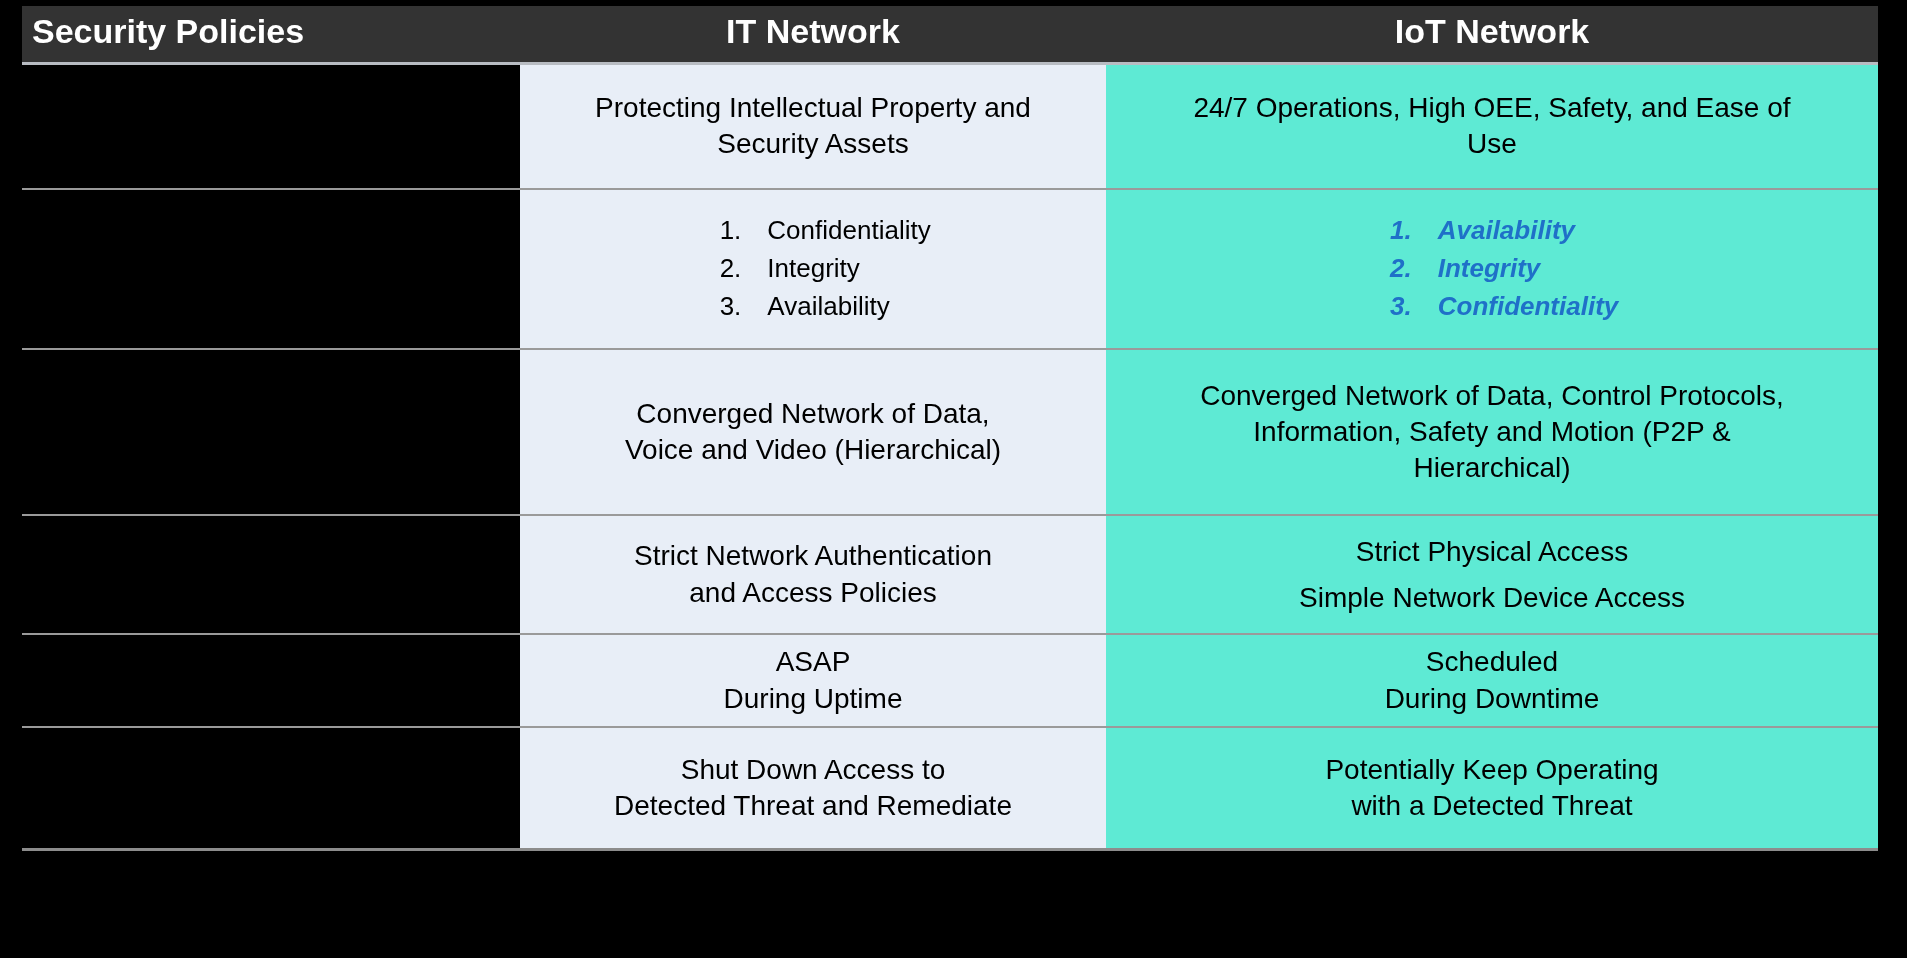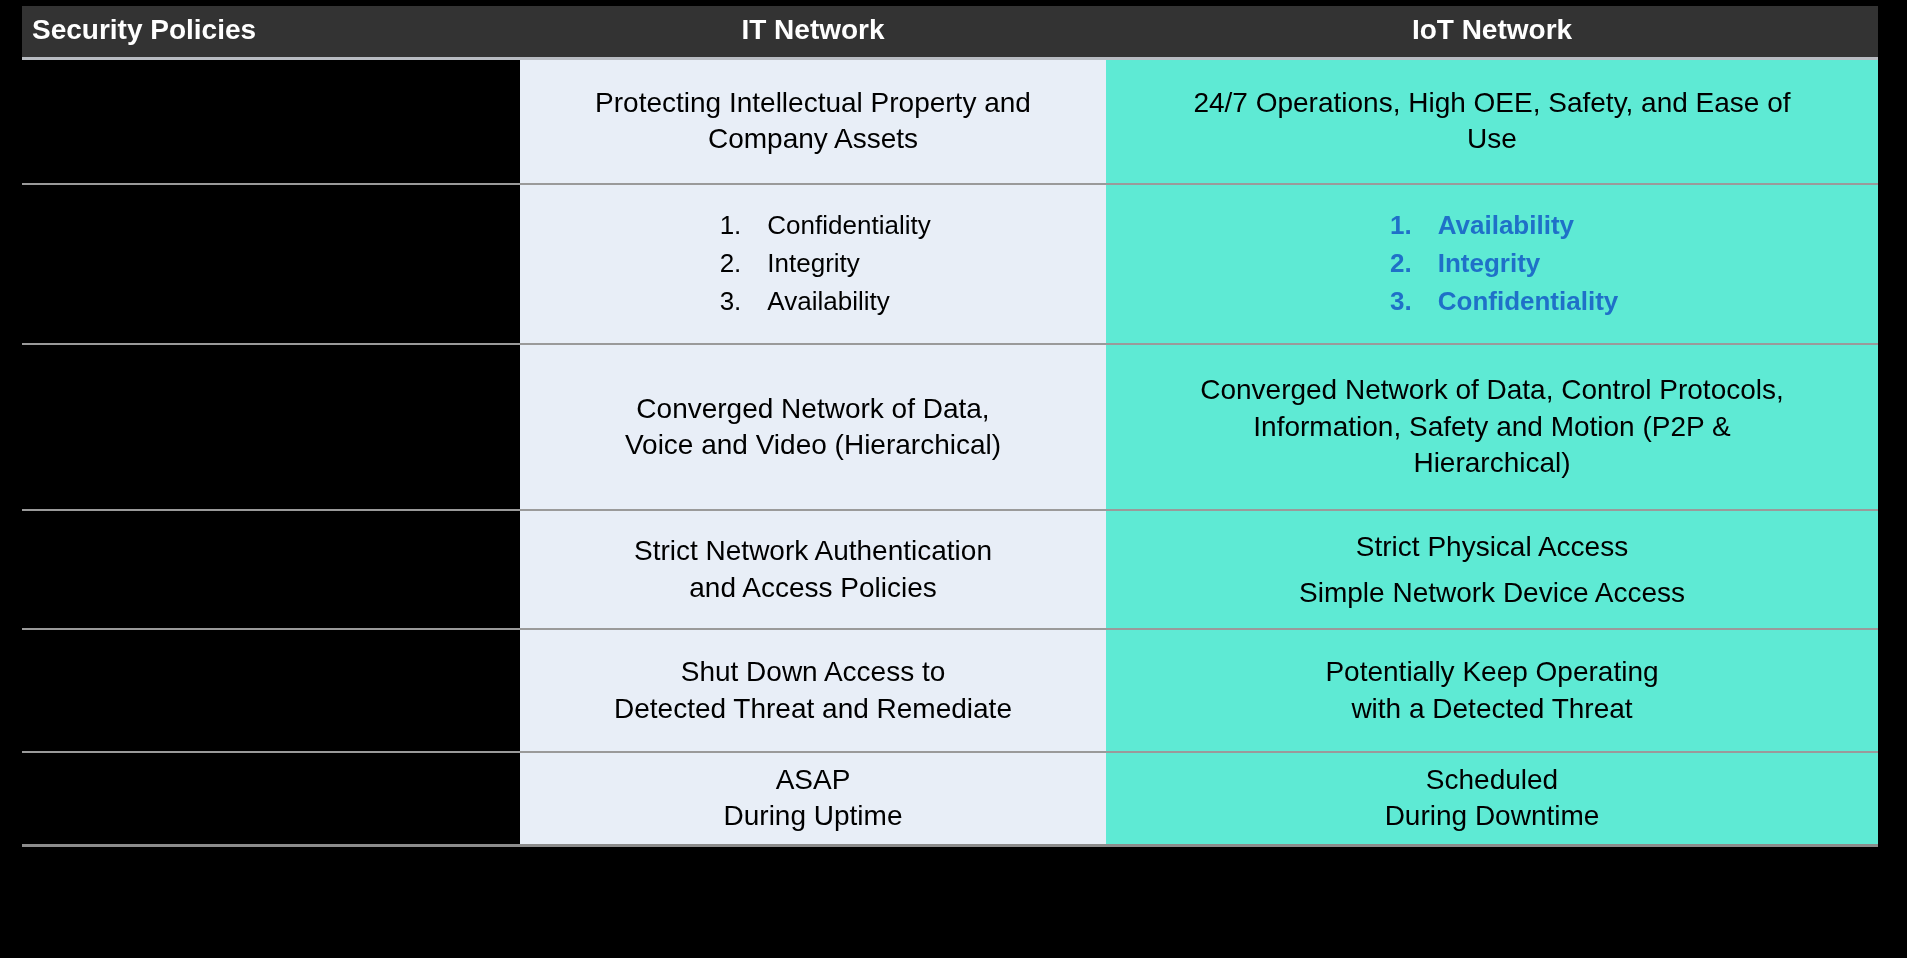--- a/index.html
+++ b/index.html
@@ -30,21 +30,21 @@
     width: 1856px;
     border-collapse: collapse;
     table-layout: fixed;
   }
 
   
   .hdr-row th {
     background: #333333;
     color: #FFFFFF;
     font-weight: bold;
-    font-size: 28px;
+    font-size: 34px;
     line-height: 1.05;
     padding: 8px 10px 12px 10px;
     height: 52px;
     vertical-align: middle;
     border: none;
     box-sizing: border-box;
   }
   .hdr-policies {
     text-align: left;
     padding-left: 14px;
@@ -105,20 +105,21 @@
   }
   .num-list .li .num {
     display: inline-block;
     width: 46px;
     text-align: right;
     padding-right: 26px;
   }
   .iot-list .li {
     color: #1F70C8;
     font-weight: bold;
+    font-style: italic;
   }
 
   .cell-lines span { display: block; }
 
   
   .r1 td { height: 126px; }
   .r2 td { height: 160px; }
   .r3 td { height: 166px; }
   .r4 td { height: 119px; }
   .r5 td { height: 98px; }
@@ -138,21 +139,21 @@
         <th class="hdr-iot">IoT Network</th>
       </tr>
     </thead>
     <tbody>
 
       <tr class="body-row r1">
         <td class="c-policy"></td>
         <td class="c-it">
           <div class="cell-lines">
             <span>Protecting Intellectual Property and</span>
-            <span>Company Assets</span>
+            <span>Security Assets</span>
           </div>
         </td>
         <td class="c-iot">
           <div class="cell-lines">
             <span>24/7 Operations, High OEE, Safety, and Ease of</span>
             <span>Use</span>
           </div>
         </td>
       </tr>
 
@@ -213,48 +214,48 @@
         </td>
         <td class="c-iot">
           <div class="cell-lines" style="line-height:1.62;text-align:center;">
             <span>Strict Physical Access</span>
             <span>Simple Network Device Access</span>
           </div>
         </td>
       </tr>
 
 
+      <tr class="body-row r7">
+        <td class="c-policy"></td>
+        <td class="c-it">
+          <div class="cell-lines">
+            <span>ASAP</span>
+            <span>During Uptime</span>
+          </div>
+        </td>
+        <td class="c-iot">
+          <div class="cell-lines">
+            <span>Scheduled</span>
+            <span>During Downtime</span>
+          </div>
+        </td>
+      </tr>
+
       <tr class="body-row r6">
         <td class="c-policy"></td>
         <td class="c-it">
           <div class="cell-lines">
             <span>Shut Down Access to</span>
             <span>Detected Threat and Remediate</span>
           </div>
         </td>
         <td class="c-iot">
           <div class="cell-lines">
             <span>Potentially Keep Operating</span>
             <span>with a Detected Threat</span>
           </div>
         </td>
       </tr>
 
-      <tr class="body-row r7">
-        <td class="c-policy"></td>
-        <td class="c-it">
-          <div class="cell-lines">
-            <span>ASAP</span>
-            <span>During Uptime</span>
-          </div>
-        </td>
-        <td class="c-iot">
-          <div class="cell-lines">
-            <span>Scheduled</span>
-            <span>During Downtime</span>
-          </div>
-        </td>
-      </tr>
-
     </tbody>
   </table>
 
 </div>
 
 </body></html>

